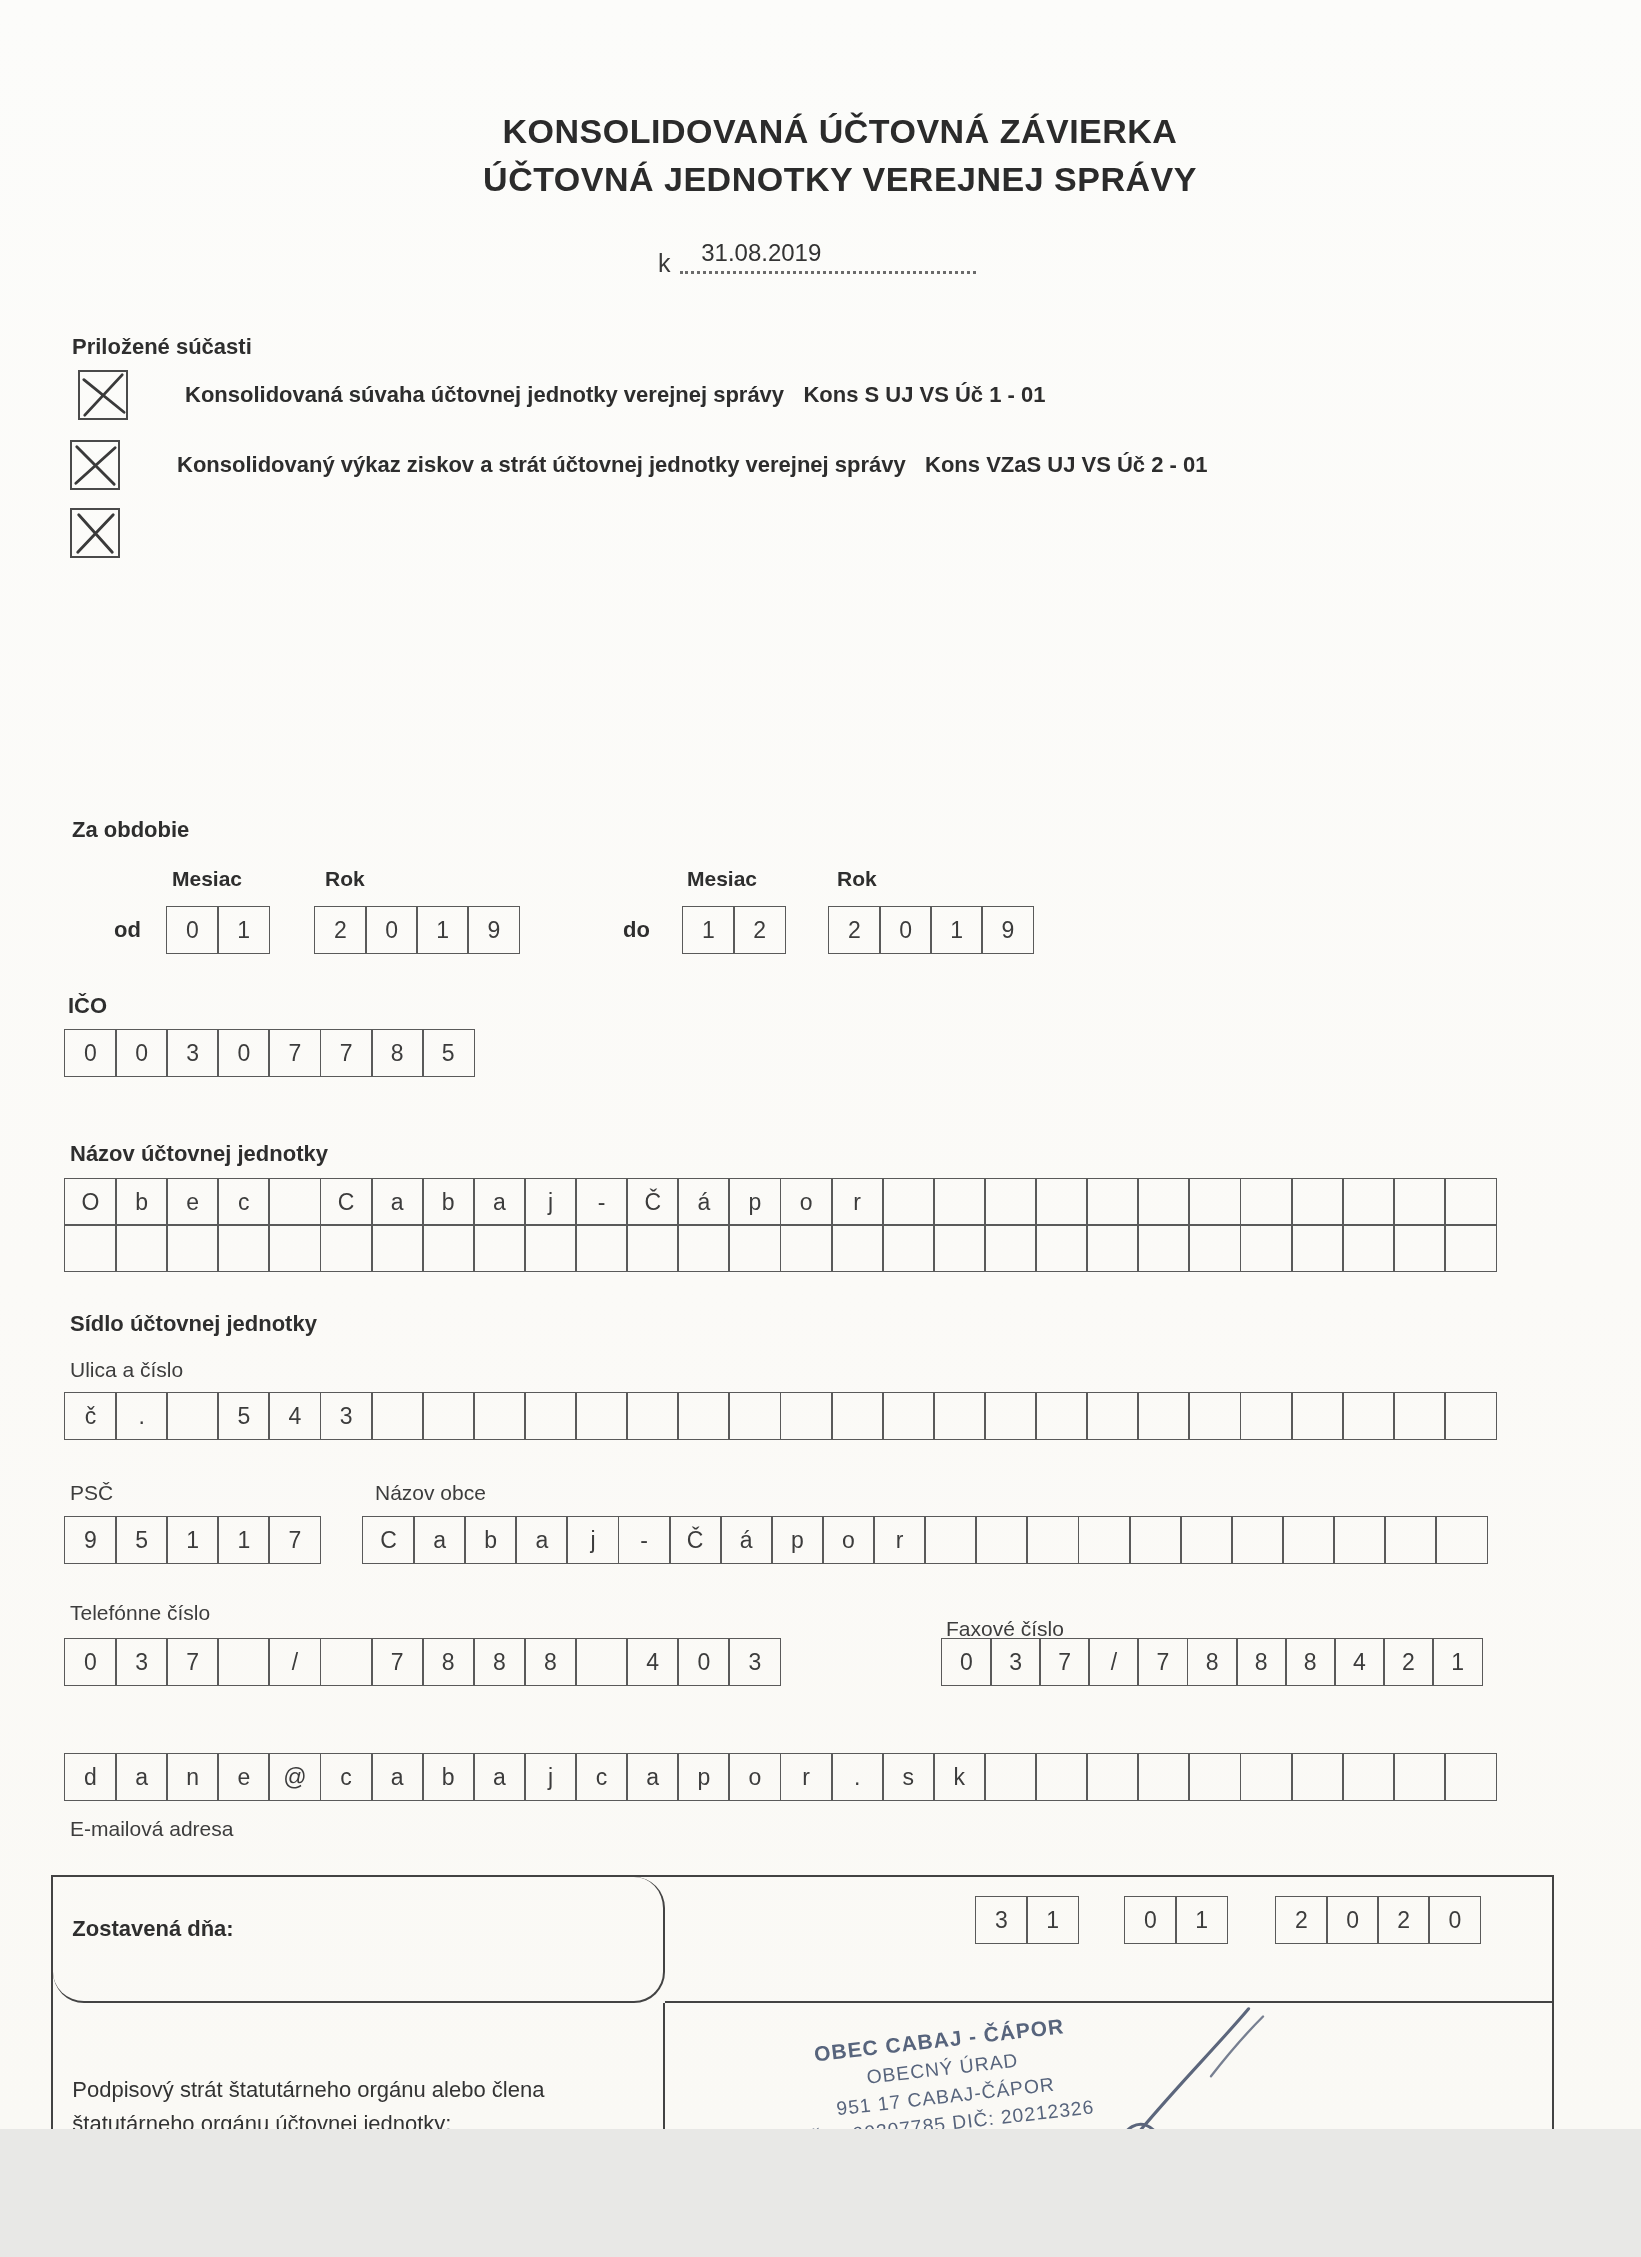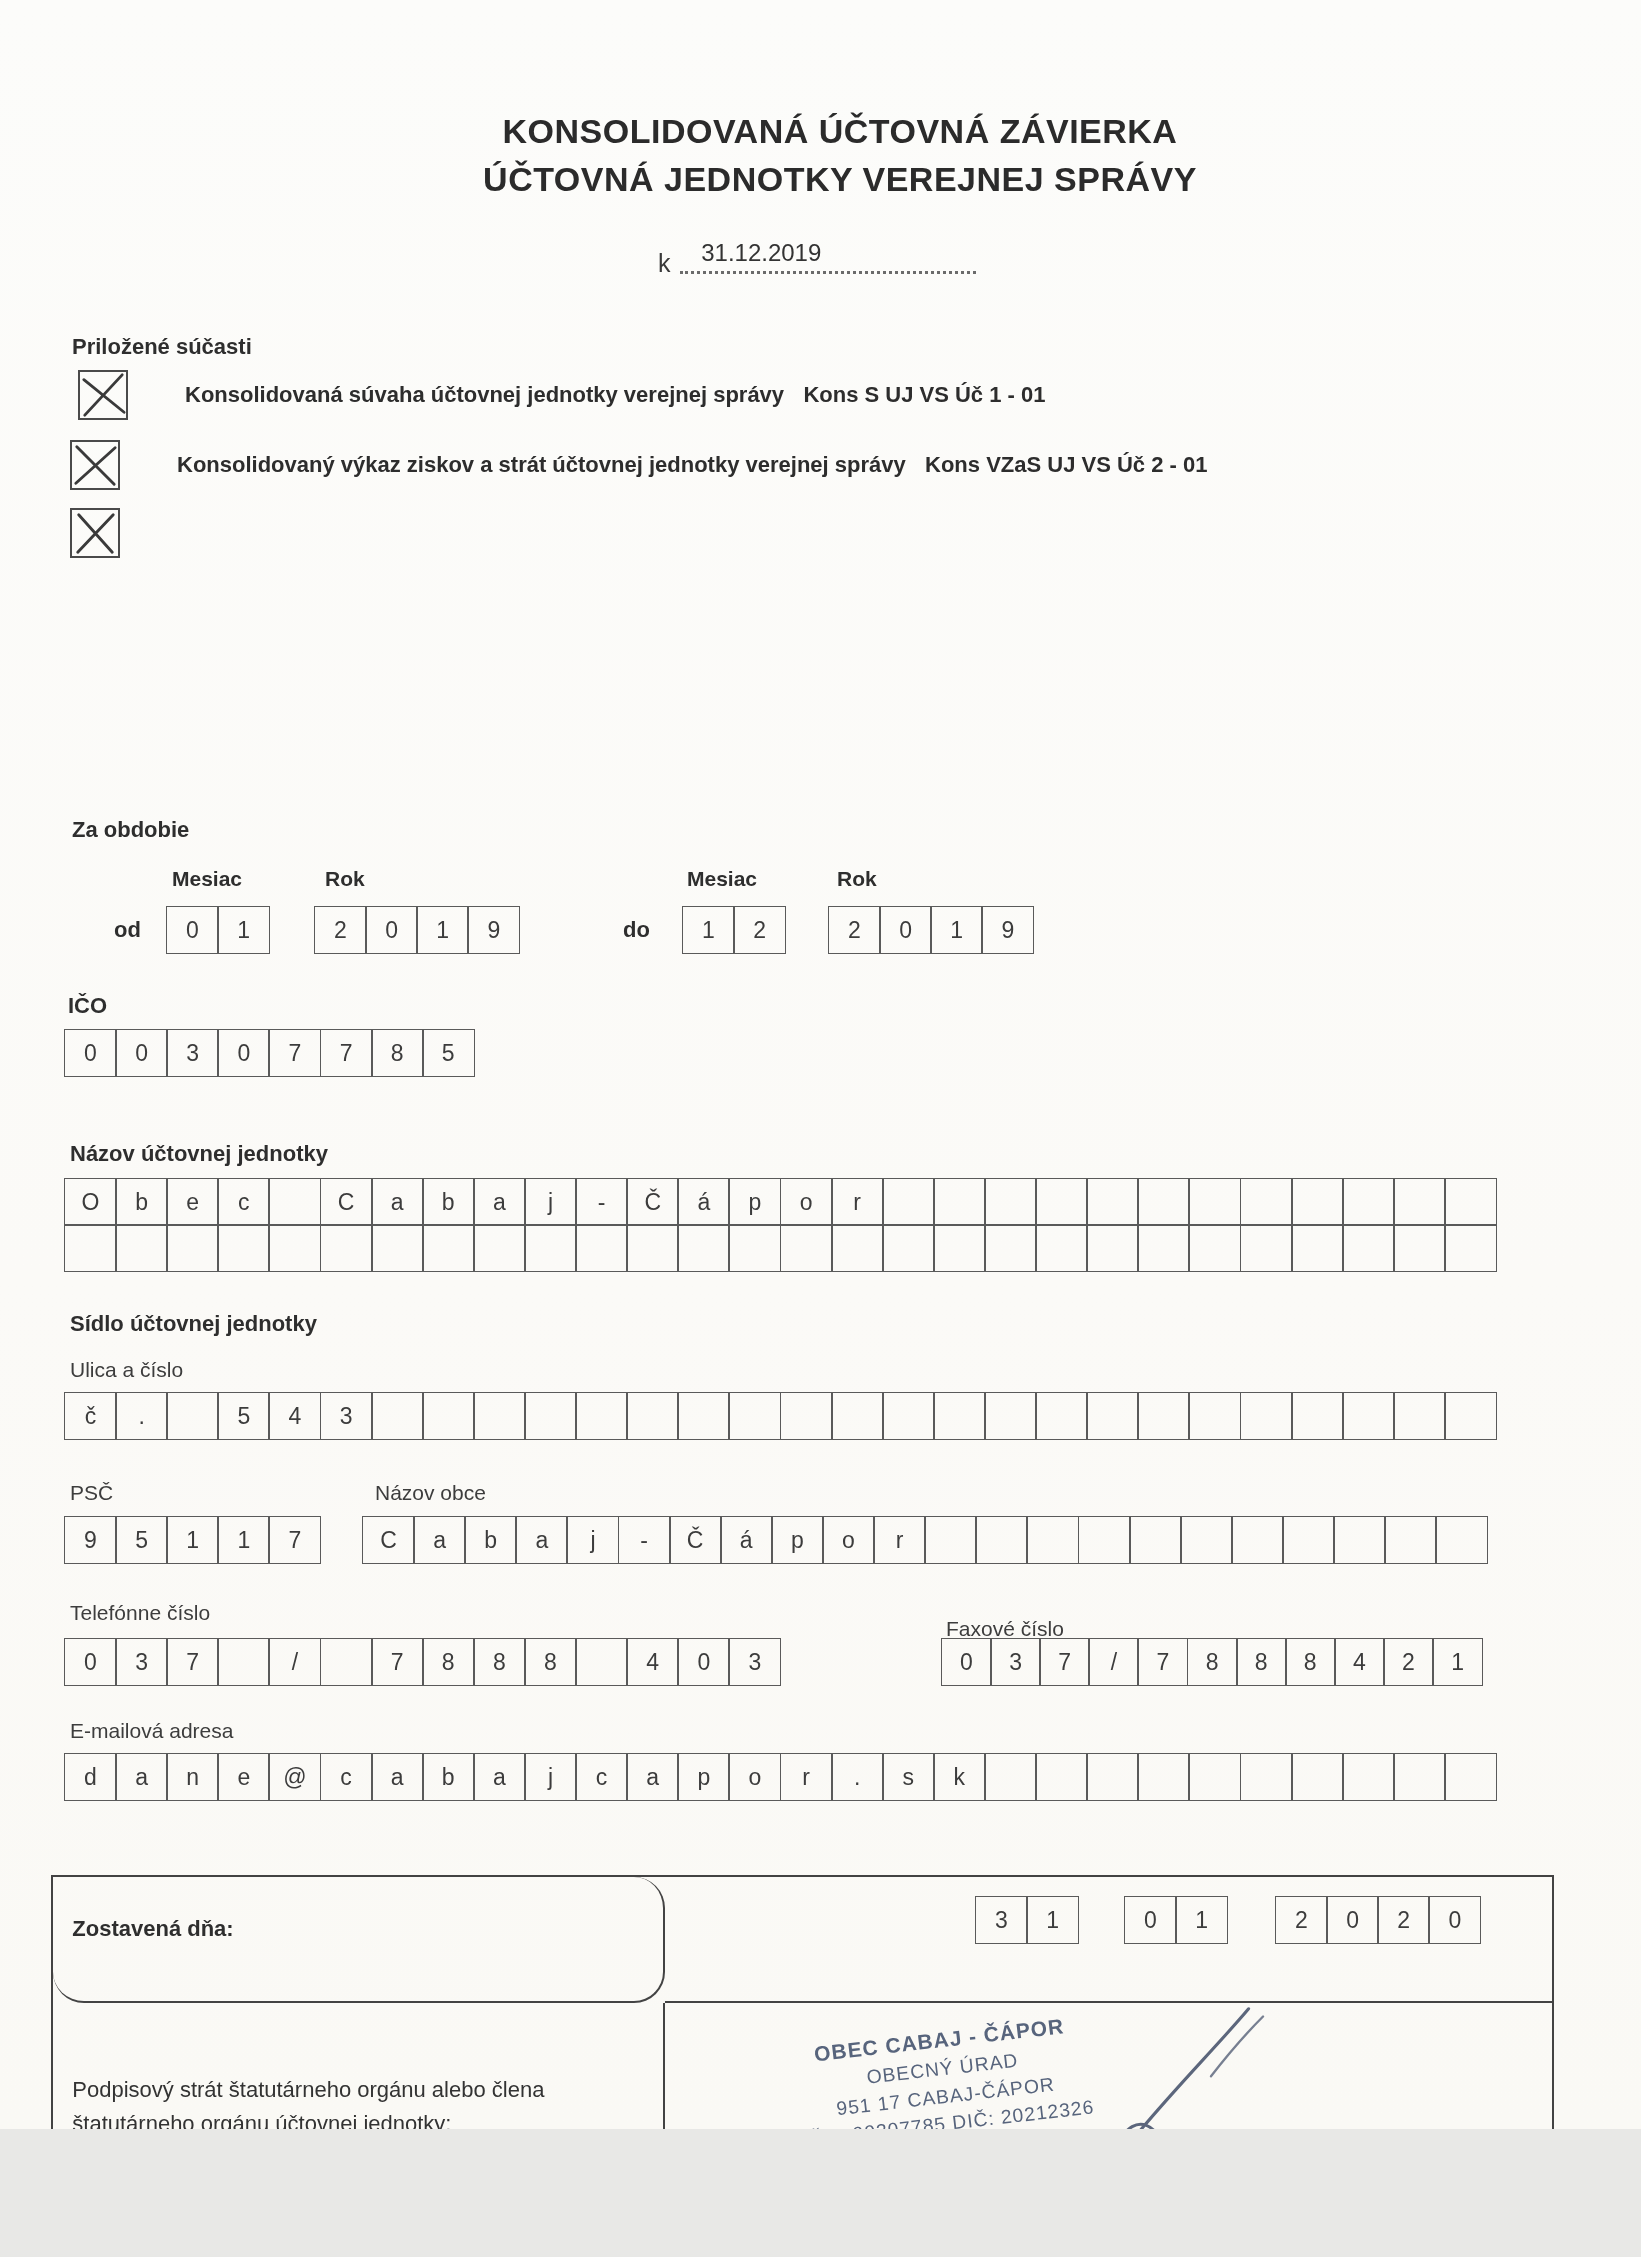--- a/index.html
+++ b/index.html
@@ -51,21 +51,21 @@
 </head>
 <body>
 
 <div class="page">
 
   <div class="abs title" style="top:112px;">KONSOLIDOVANÁ ÚČTOVNÁ ZÁVIERKA</div>
   <div class="abs title" style="top:160px;">ÚČTOVNÁ JEDNOTKY VEREJNEJ SPRÁVY</div>
 
   <div class="abs kline" style="left:658px;top:239px;">
     <span class="k">k</span>
-    <span class="datewrap">31.12.2019</span>
+    <span class="datewrap">31.08.2019</span>
   </div>
 
   <div class="abs h-bold" style="left:72px;top:334px;">Priložené súčasti</div>
 
   <div class="abs chk-row" style="left:78px;top:370px;">
     <span class="chk">
       <svg viewBox="0 0 48 48">
           <path d="M4 8 L46 42 M44 3 L5 45" stroke="#3a3a3a" stroke-width="3" fill="none" stroke-linecap="round"></path>
         </svg>
     </span>
@@ -292,21 +292,21 @@
       <span class="cell">/</span>
       <span class="cell">7</span>
       <span class="cell">8</span>
       <span class="cell">8</span>
       <span class="cell">8</span>
       <span class="cell">4</span>
       <span class="cell">2</span>
       <span class="cell">1</span>
     </div>
 
-  <div class="abs lbl" style="left:70px;top:1719px;">E-mailová adresa</div>
+  <div class="abs lbl" style="left:70px;top:1817px;">E-mailová adresa</div>
   <div class="abs cellrow" style="left:64px;top:1753px;">
       <span class="cell">d</span>
       <span class="cell">a</span>
       <span class="cell">n</span>
       <span class="cell">e</span>
       <span class="cell">@</span>
       <span class="cell">c</span>
       <span class="cell">a</span>
       <span class="cell">b</span>
       <span class="cell">a</span>

